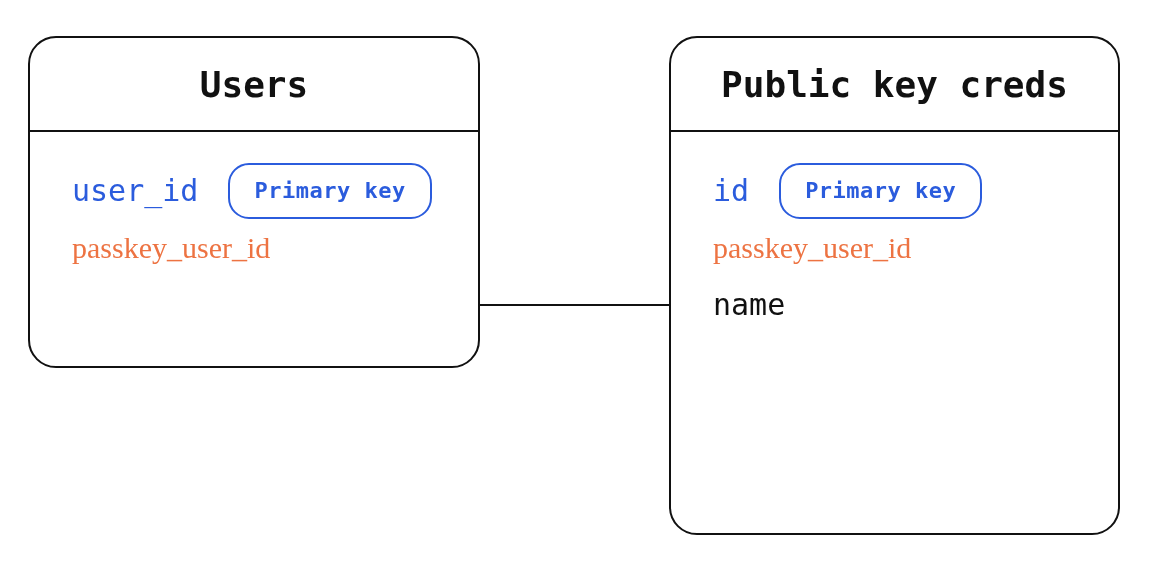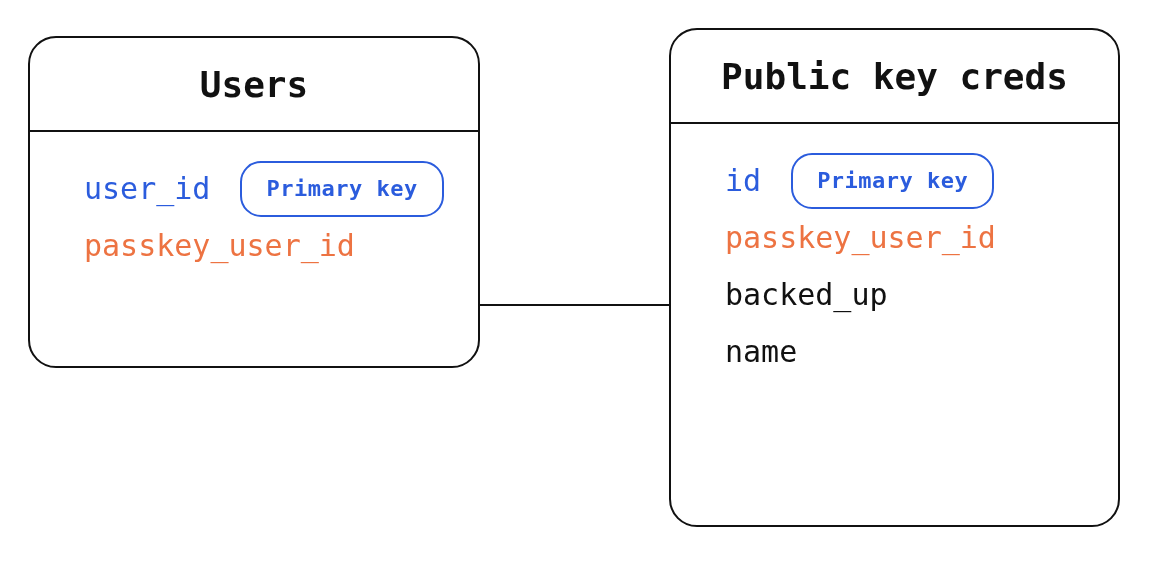--- a/index.html
+++ b/index.html
@@ -37,57 +37,57 @@
     border-radius: 28px;
   }
   .etable.users {
     left: 28px;
     top: 36px;
     width: 452px;
     height: 332px;
   }
   .etable.creds {
     left: 669px;
-    top: 28px;
+    top: 36px;
     width: 451px;
     height: 499px;
   }
   .etable .thead {
     height: 94px;
     border-bottom: 2px solid var(--ink-black);
     display: flex;
     align-items: center;
     justify-content: center;
   }
   .etable .title {
     margin: 16px;
     font-size: 36px;
     font-weight: bold;
     letter-spacing: 0px;
     color: var(--ink-black);
     white-space: nowrap;
   }
   .fields {
     list-style: none;
-    margin: 12px;
-    padding: 16px 10px 0 42px;
+    margin: 0;
+    padding: 30px 10px 0 42px;
   }
   .row {
     height: 57px;
     display: flex;
     align-items: center;
     gap: 30px;
     white-space: nowrap;
   }
   .fname {
     font-size: 30px;
     color: var(--ink-black);
   }
   .fname.primary { color: var(--primary-blue); }
-  .fname.foreign { color: var(--foreign-orange); }
+  .fname.foreign { color: var(--foreign-orange); font-family: Liberation Serif, serif; }
   .pk-badge {
     display: inline-flex;
     align-items: center;
     justify-content: center;
     height: 56px;
     padding: 0 24px;
     border: 2px solid var(--primary-blue);
     border-radius: 21px;
     color: var(--primary-blue);
     font-size: 22px;
@@ -124,21 +124,18 @@
     </div>
     <ul class="fields">
       <li class="row">
         <span class="fname primary">id</span>
         <span class="pk-badge">Primary key</span>
       </li>
       <li class="row">
         <span class="fname foreign">passkey_user_id</span>
       </li>
       <li class="row">
-        <span class="fname">backed_up</span>
-      </li>
-      <li class="row">
         <span class="fname">name</span>
       </li>
     </ul>
   </section>
 
 </div>
 
 </body></html>

